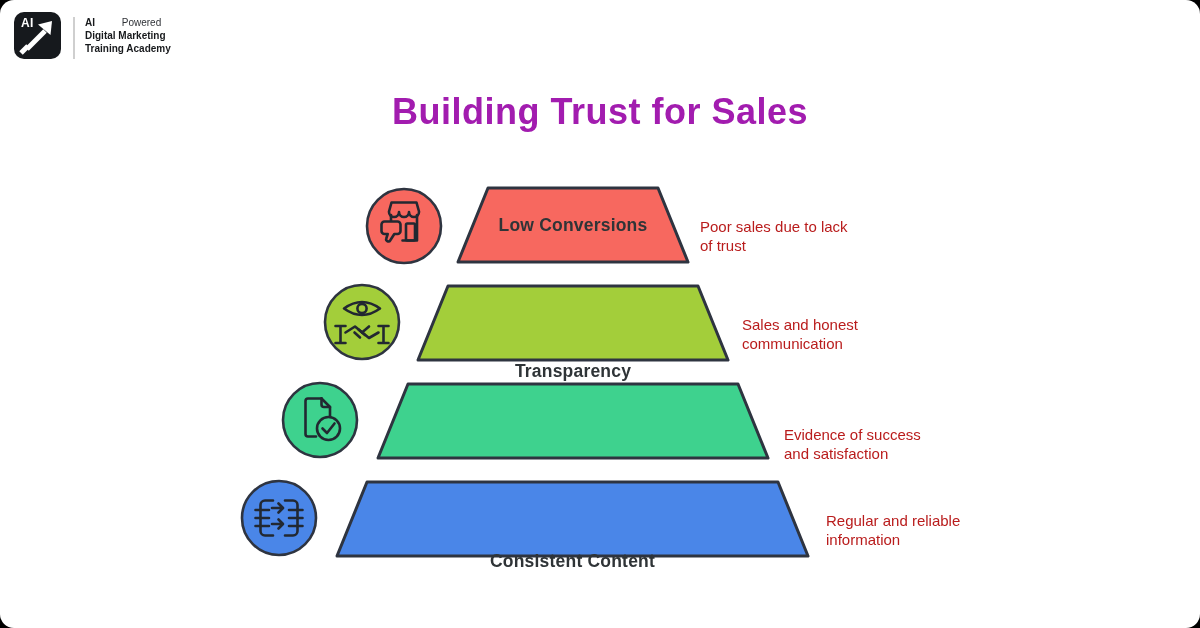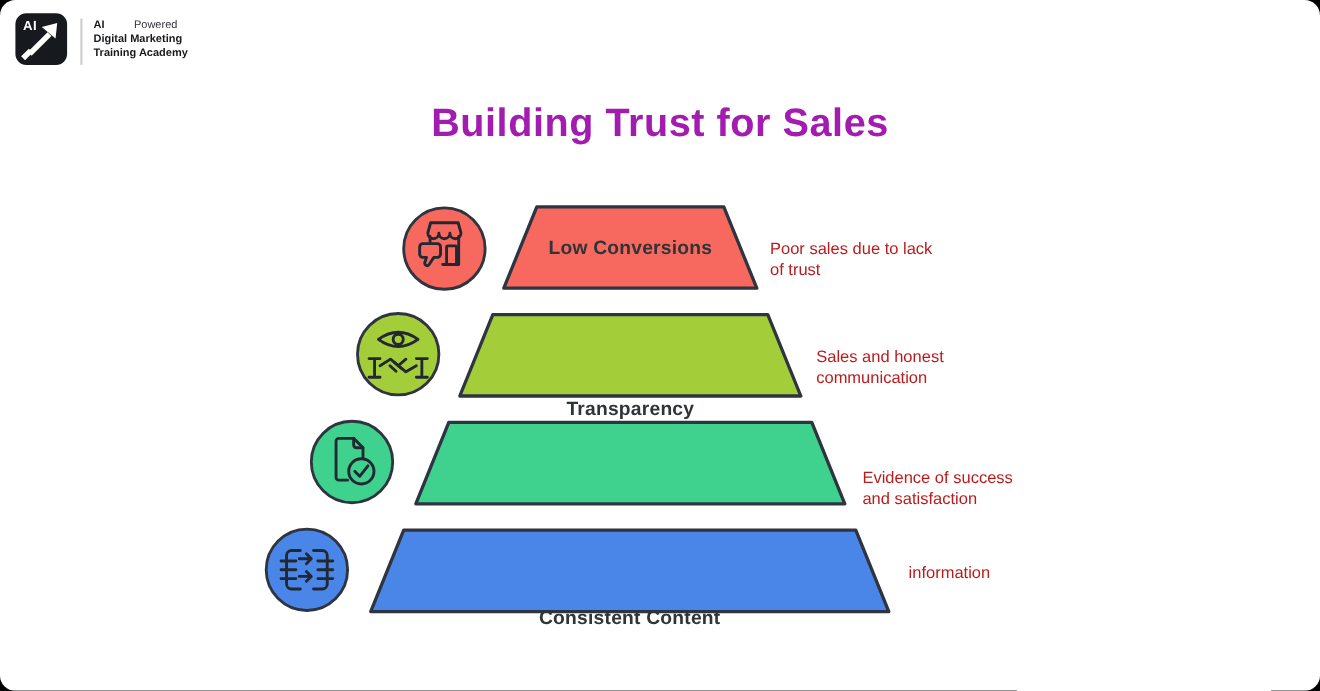--- a/index.html
+++ b/index.html
@@ -117,16 +117,17 @@
       <path d="M 51,33 H 64.5 M 51,41 H 64.5 M 51,49 H 64.5"></path>
       <path d="M 34,31 H 44 M 40.5,26.5 L 45,31 L 40.5,35.5"></path>
       <path d="M 34,47 H 44 M 40.5,42.5 L 45,47 L 40.5,51.5"></path>
     </g>
   </svg>
   <svg class="abs" style="left:331px; top:476px;" width="483" height="86" viewBox="0 0 483 86">
     <polygon points="36,6 447,6 477,80 6,80" stroke-width="3" stroke-linejoin="round" fill="#4A86E8" stroke="#2E3440"></polygon>
   </svg>
   <div class="level-label" style="left:331px; top:508px; width:483px;margin-top:42px;">Consistent Content</div>
   <div class="caption" style="left:826px; top:511px;">
+    <div>Regular and reliable</div>
     <div>information</div>
   </div>
 
 </div>
 
 </body></html>

